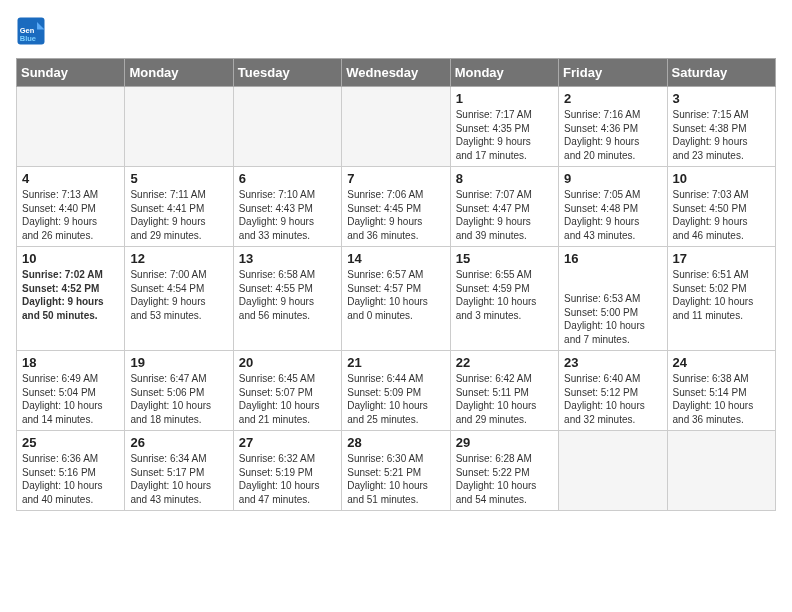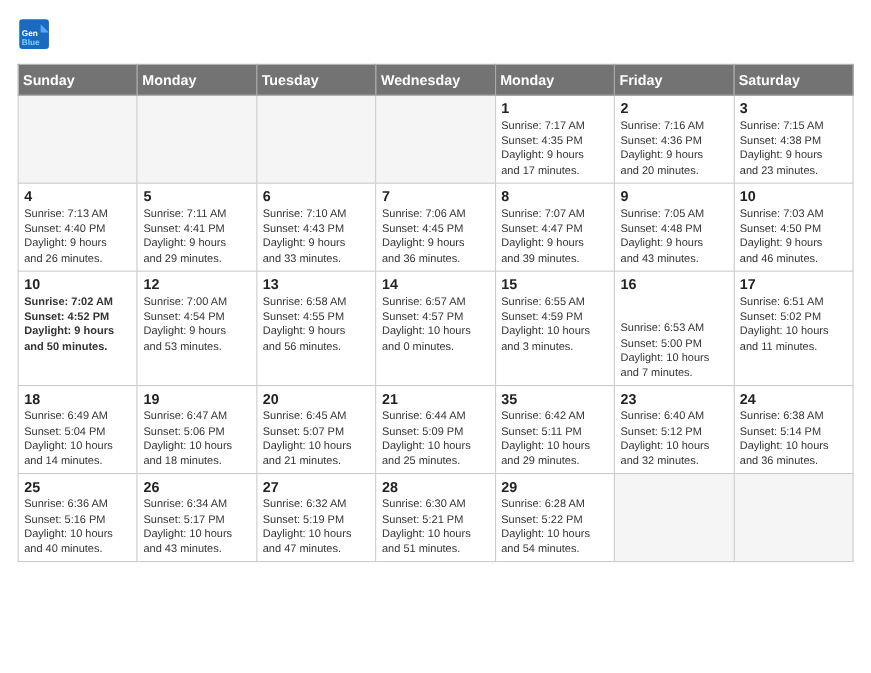--- a/index.html
+++ b/index.html
@@ -281,21 +281,21 @@
 and 21 minutes.</div>
         </td>
         <td>
           <span class="day-num">21</span>
           <div class="day-info" style="white-space: pre-line;">Sunrise: 6:44 AM
 Sunset: 5:09 PM
 Daylight: 10 hours
 and 25 minutes.</div>
         </td>
         <td>
-          <span class="day-num">35</span>
+          <span class="day-num">22</span>
           <div class="day-info" style="white-space: pre-line;">Sunrise: 6:42 AM
 Sunset: 5:11 PM
 Daylight: 10 hours
 and 29 minutes.</div>
         </td>
         <td>
           <span class="day-num">23</span>
           <div class="day-info" style="white-space: pre-line;">Sunrise: 6:40 AM
 Sunset: 5:12 PM
 Daylight: 10 hours

